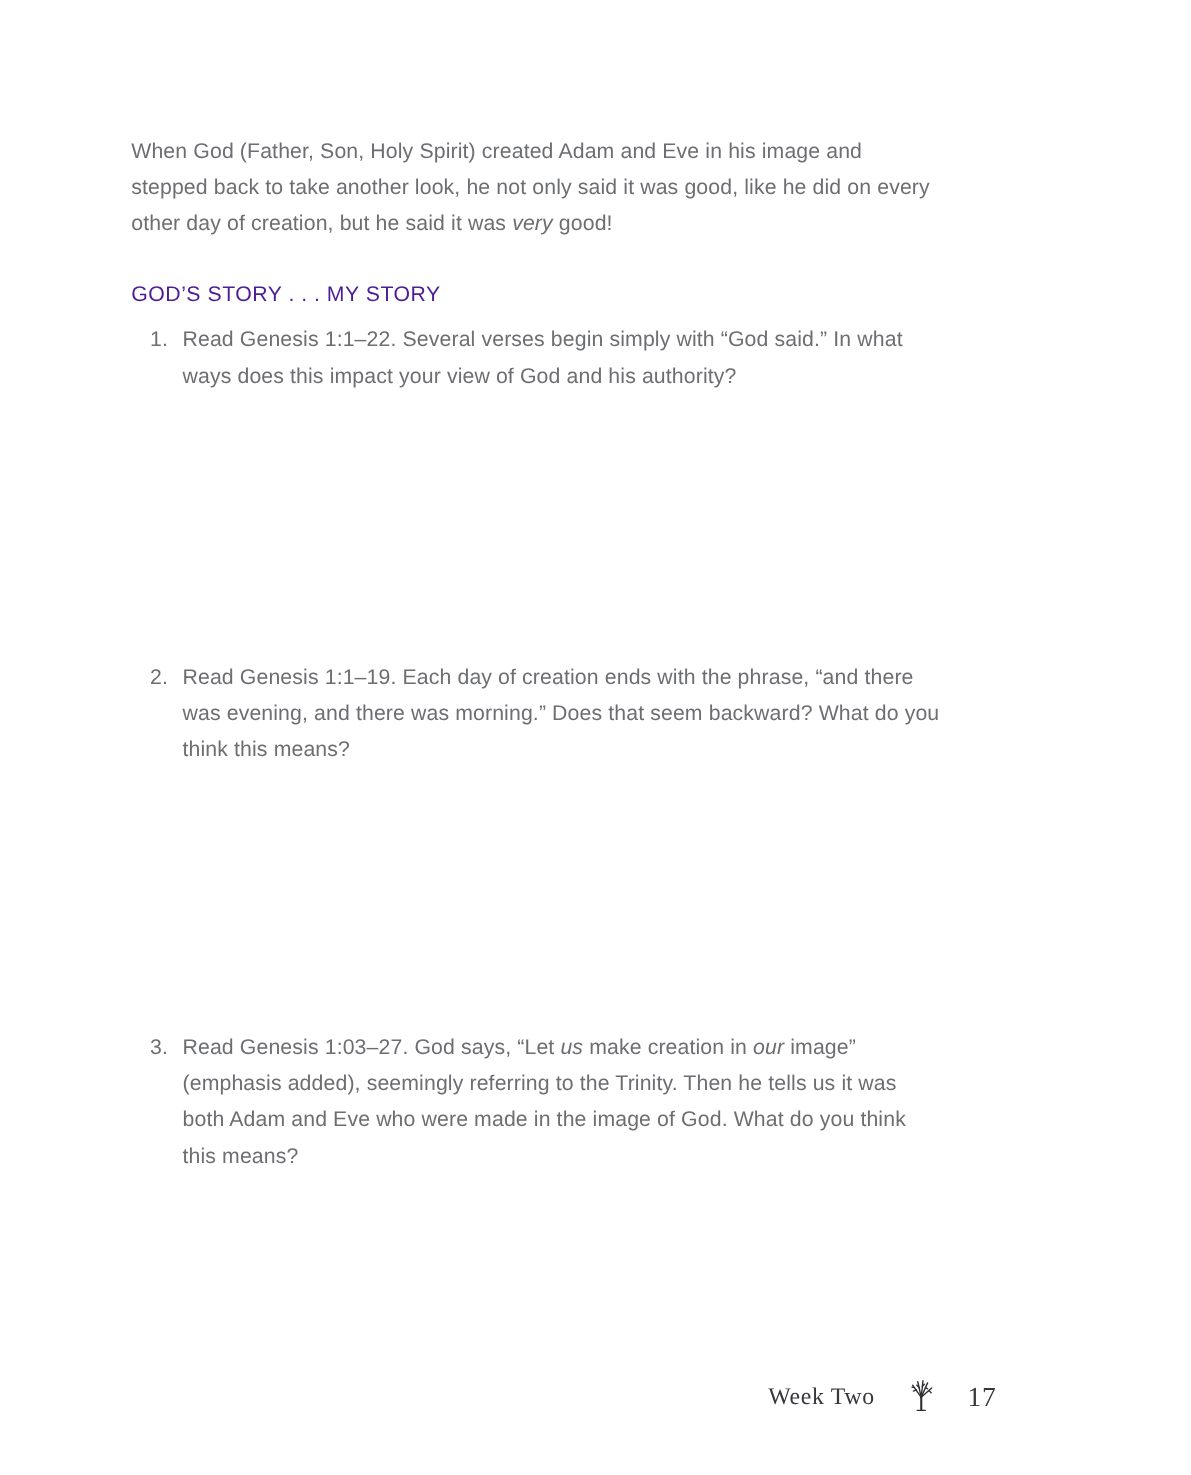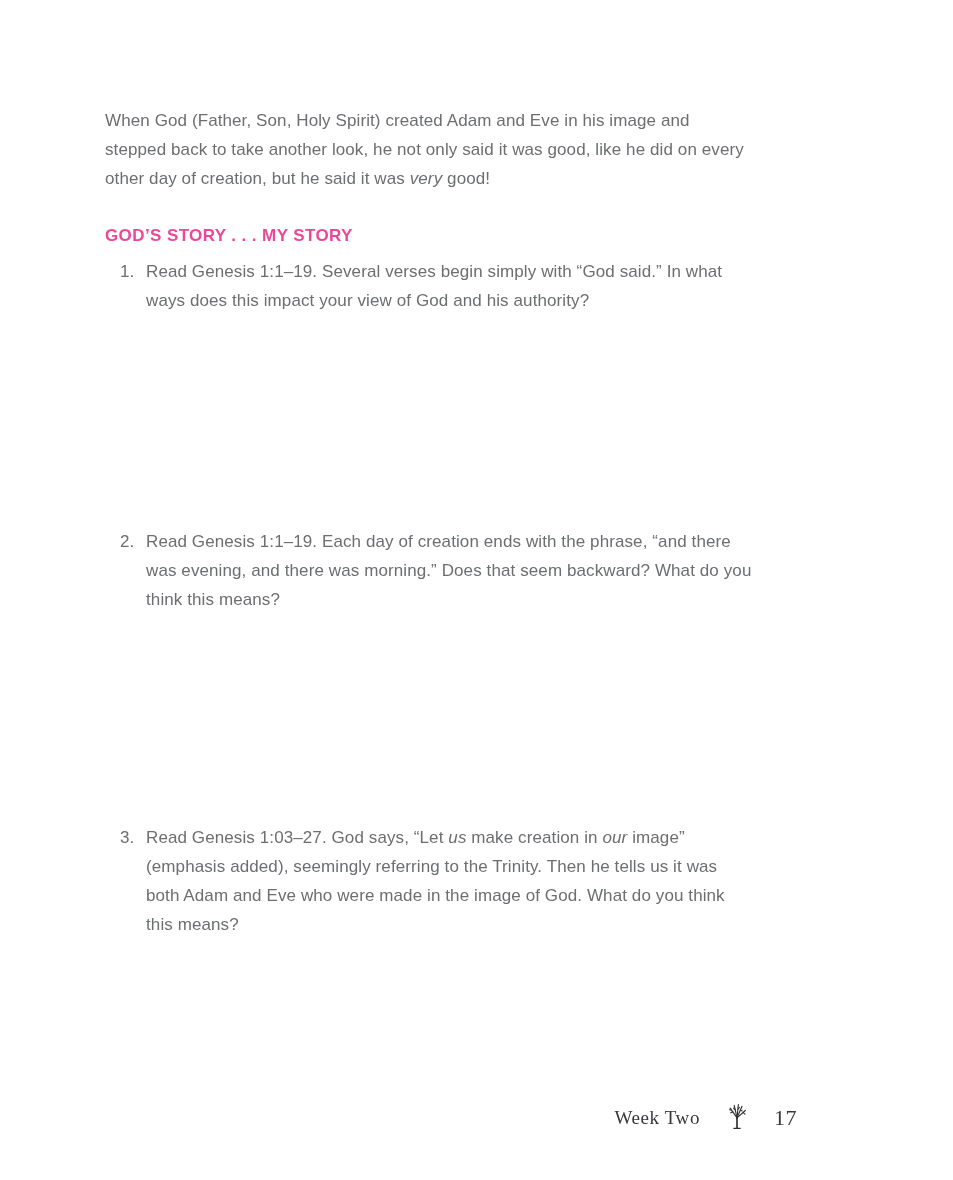--- a/index.html
+++ b/index.html
@@ -22,22 +22,22 @@
     font-size: 17px;
     line-height: 29px;
     color: #6d6e71;
     letter-spacing: 0.1px;
   }
   .intro i { font-style: italic; }
   .section-heading {
     margin: 31px 0 0 0;
     font-size: 17px;
     line-height: 24px;
-    font-weight: 700;
-    color: #ec4899;
+    font-weight: 400;
+    color: #4c1d95;
     letter-spacing: 0.4px;
   }
   .questions {
     margin-top: 9px;
   }
   .question {
     display: flex;
     align-items: flex-start;
     padding-left: 15px;
     font-size: 17px;
@@ -85,21 +85,21 @@
 <div class="page">
 
   <p class="intro"><span>When God (Father, Son, Holy Spirit) created Adam and Eve in his image and stepped back to take another look, he not only said it was good, like he did on every other day of creation, but he said it was </span><i>very</i><span> good!</span></p>
 
   <h2 class="section-heading">GOD’S STORY . . . MY STORY</h2>
 
   <div class="questions">
 
     <div class="question">
       <span class="q-num">1.</span>
-      <div class="q-text"><span>Read Genesis 1:1–19. Several verses begin simply with “God said.” In what ways does this impact your view of God and his authority?</span></div>
+      <div class="q-text"><span>Read Genesis 1:1–22. Several verses begin simply with “God said.” In what ways does this impact your view of God and his authority?</span></div>
     </div>
     <div class="answer-space-tall"></div>
 
     <div class="question">
       <span class="q-num">2.</span>
       <div class="q-text"><span>Read Genesis 1:1–19. Each day of creation ends with the phrase, “and there was evening, and there was morning.” Does that seem backward? What do you think this means?</span></div>
     </div>
     <div class="answer-space"></div>
 
     <div class="question">

